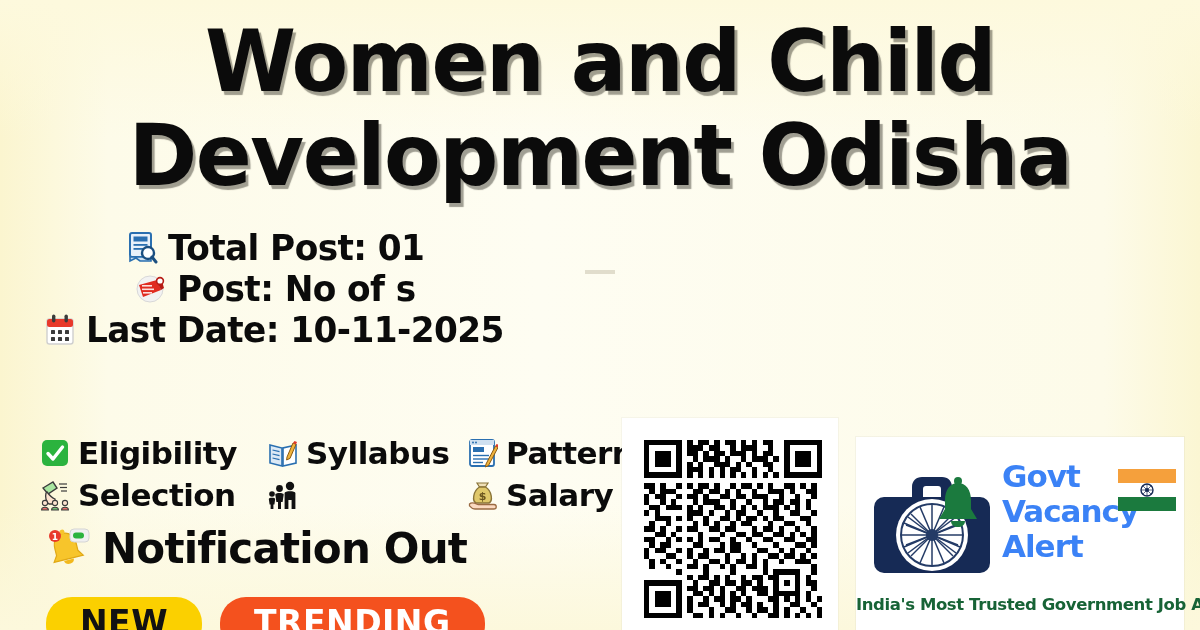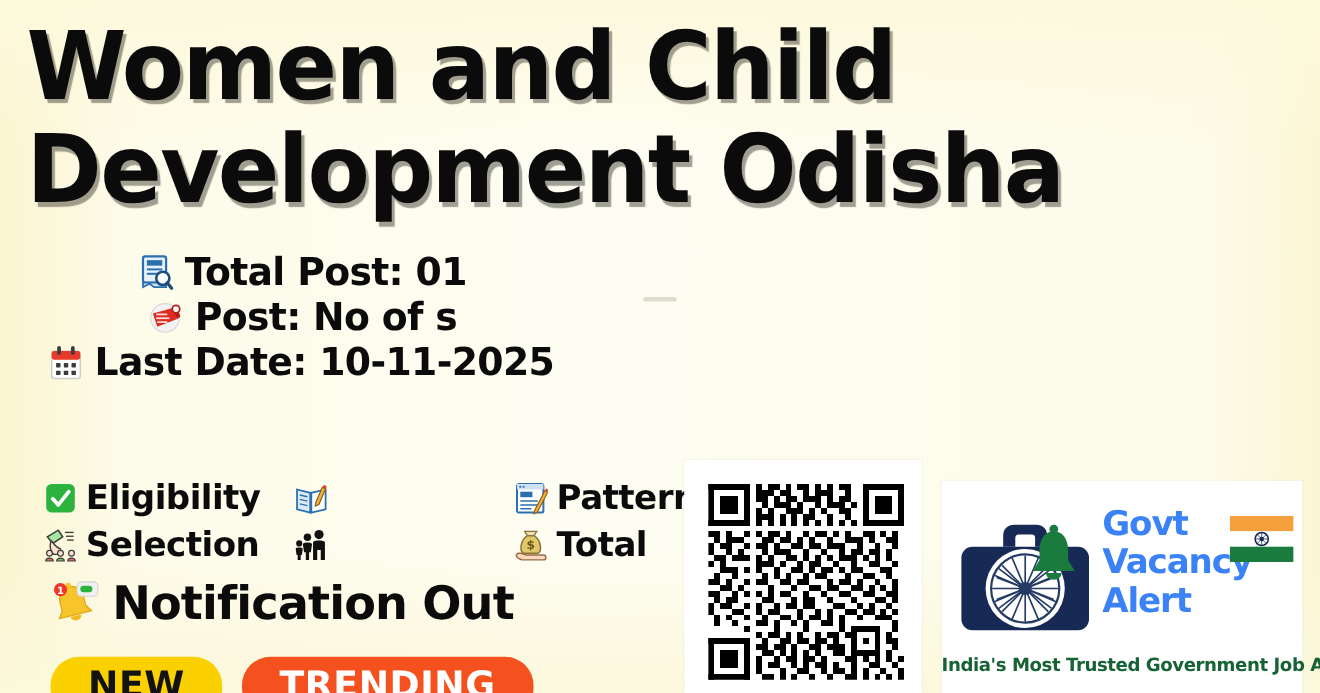--- a/index.html
+++ b/index.html
@@ -30,21 +30,21 @@
       linear-gradient(180deg, #fdf9dd 0%, rgba(253,252,240,0) 22%, rgba(253,252,240,0) 80%, #fcf8dc 100%);
     pointer-events: none;
   }
 
   
   .title-block {
     position: absolute;
     top: 14px;
     left: 0;
     width: 1200px;
-    text-align: left;
+    text-align: center;
     z-index: 4;
   }
   .title-line {
     display: block;
     color: #0b0b0b;
     font-weight: bold;
     font-size: 86px;
     line-height: 94px;
     letter-spacing: -1.5px;
     text-shadow: 3px 4px 1px rgba(30,28,20,0.42);
@@ -341,20 +341,21 @@
             <path d="M28 8 L15 11 L15 29 L28 26 Z" fill="#ffffff" stroke="#2a6fb0" stroke-width="1.6"></path>
             <g stroke="#2a6fb0" stroke-width="1.2">
               <line x1="4.5" y1="13" x2="11.5" y2="14.6"></line>
               <line x1="4.5" y1="17" x2="11.5" y2="18.6"></line>
               <line x1="4.5" y1="21" x2="11.5" y2="22.6"></line>
             </g>
             <path d="M19 20 L25 6 L28 7.4 L22 21.4 L18.6 23 Z" fill="#f0b33c" stroke="#8a5a10" stroke-width="1"></path>
             <path d="M25 6 L28 7.4 L29 5 L26.5 4 Z" fill="#e03a2a"></path>
           </svg>
         </span>
+        <span class="feat-label">Syllabus</span>
       </div>
 
       <div class="feat-item c3">
         <span class="feat-icon">
           <svg viewBox="0 0 30 32" width="30" height="32">
             <rect x="2" y="3" width="24" height="26" rx="2" fill="#ffffff" stroke="#2a6fb0" stroke-width="1.8"></rect>
             <rect x="2" y="3" width="24" height="5" fill="#cfe0f0"></rect>
             <circle cx="5" cy="5.5" r="1" fill="#2a6fb0"></circle>
             <circle cx="8" cy="5.5" r="1" fill="#2a6fb0"></circle>
             <rect x="5" y="10" width="11" height="5" fill="#2a6fb0"></rect>
@@ -418,21 +419,21 @@
 
       <div class="feat-item c3">
         <span class="feat-icon">
           <svg viewBox="0 0 30 32" width="30" height="32">
             <path d="M9 4 L20 4 L17.5 8 L11.5 8 Z" fill="#efe0b8" stroke="#8a7438" stroke-width="1.2"></path>
             <path d="M11.5 8 C5 12 4 22 8 24 L21 24 C25 22 24 12 17.5 8 Z" fill="#e0c86a" stroke="#8a7438" stroke-width="1.4"></path>
             <text x="14.5" y="20.5" font-family="DejaVu Sans, sans-serif" font-size="11" font-weight="bold" fill="#6b551f" text-anchor="middle">$</text>
             <path d="M1.5 25 C4 22.5 7.5 24.5 10 25.5 L26 25.5 C29 25.5 29 30 26 30 L7 30 C4.5 30 2.5 28 1.5 26.8 Z" fill="#fbd9c0" stroke="#9a6a42" stroke-width="1.3"></path>
           </svg>
         </span>
-        <span class="feat-label">Total</span>
+        <span class="feat-label">Salary</span>
       </div>
 
     </div>
   </div>
 
   <div class="notify">
     <span class="notify-icon">
       <svg viewBox="0 0 46 46" width="46" height="46">
         <g transform="rotate(-14 23 26)">
           <path d="M23 7 C30 7 34 12.5 34 20 L34 27 L38 33 L8 33 L12 27 L12 20 C12 12.5 16 7 23 7 Z" fill="#f7c52b" stroke="#e0a815" stroke-width="1.2"></path>

